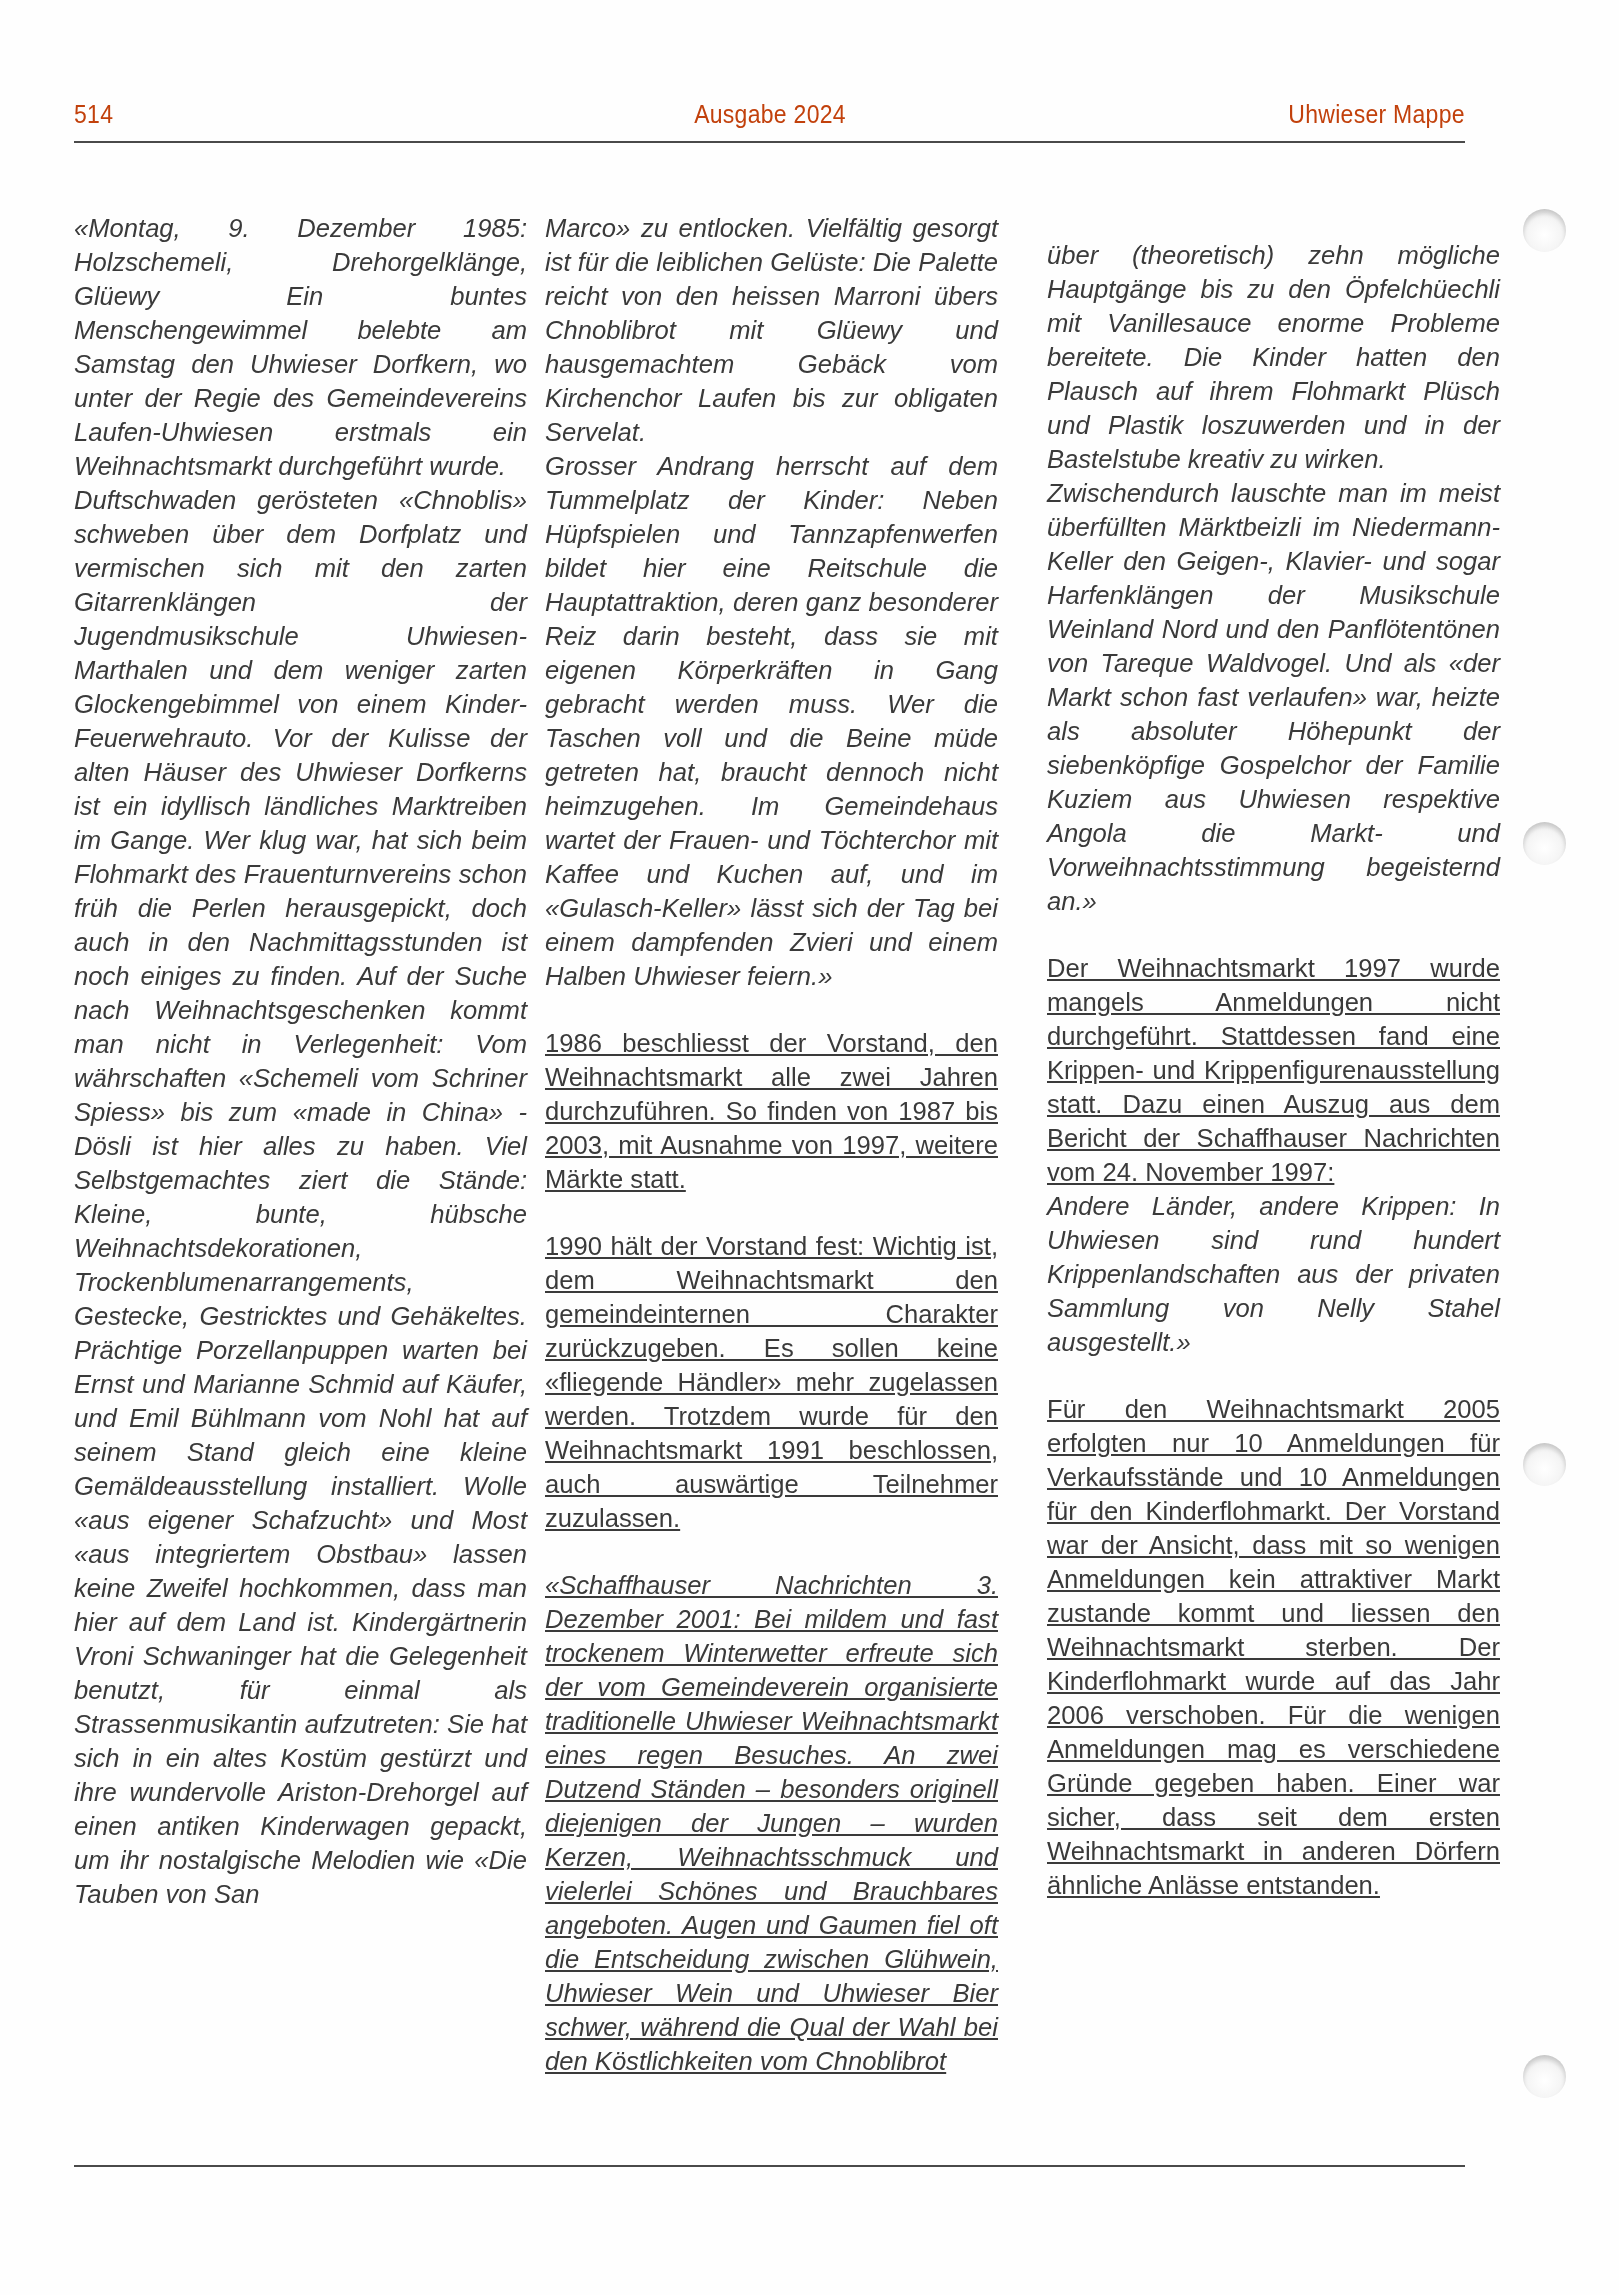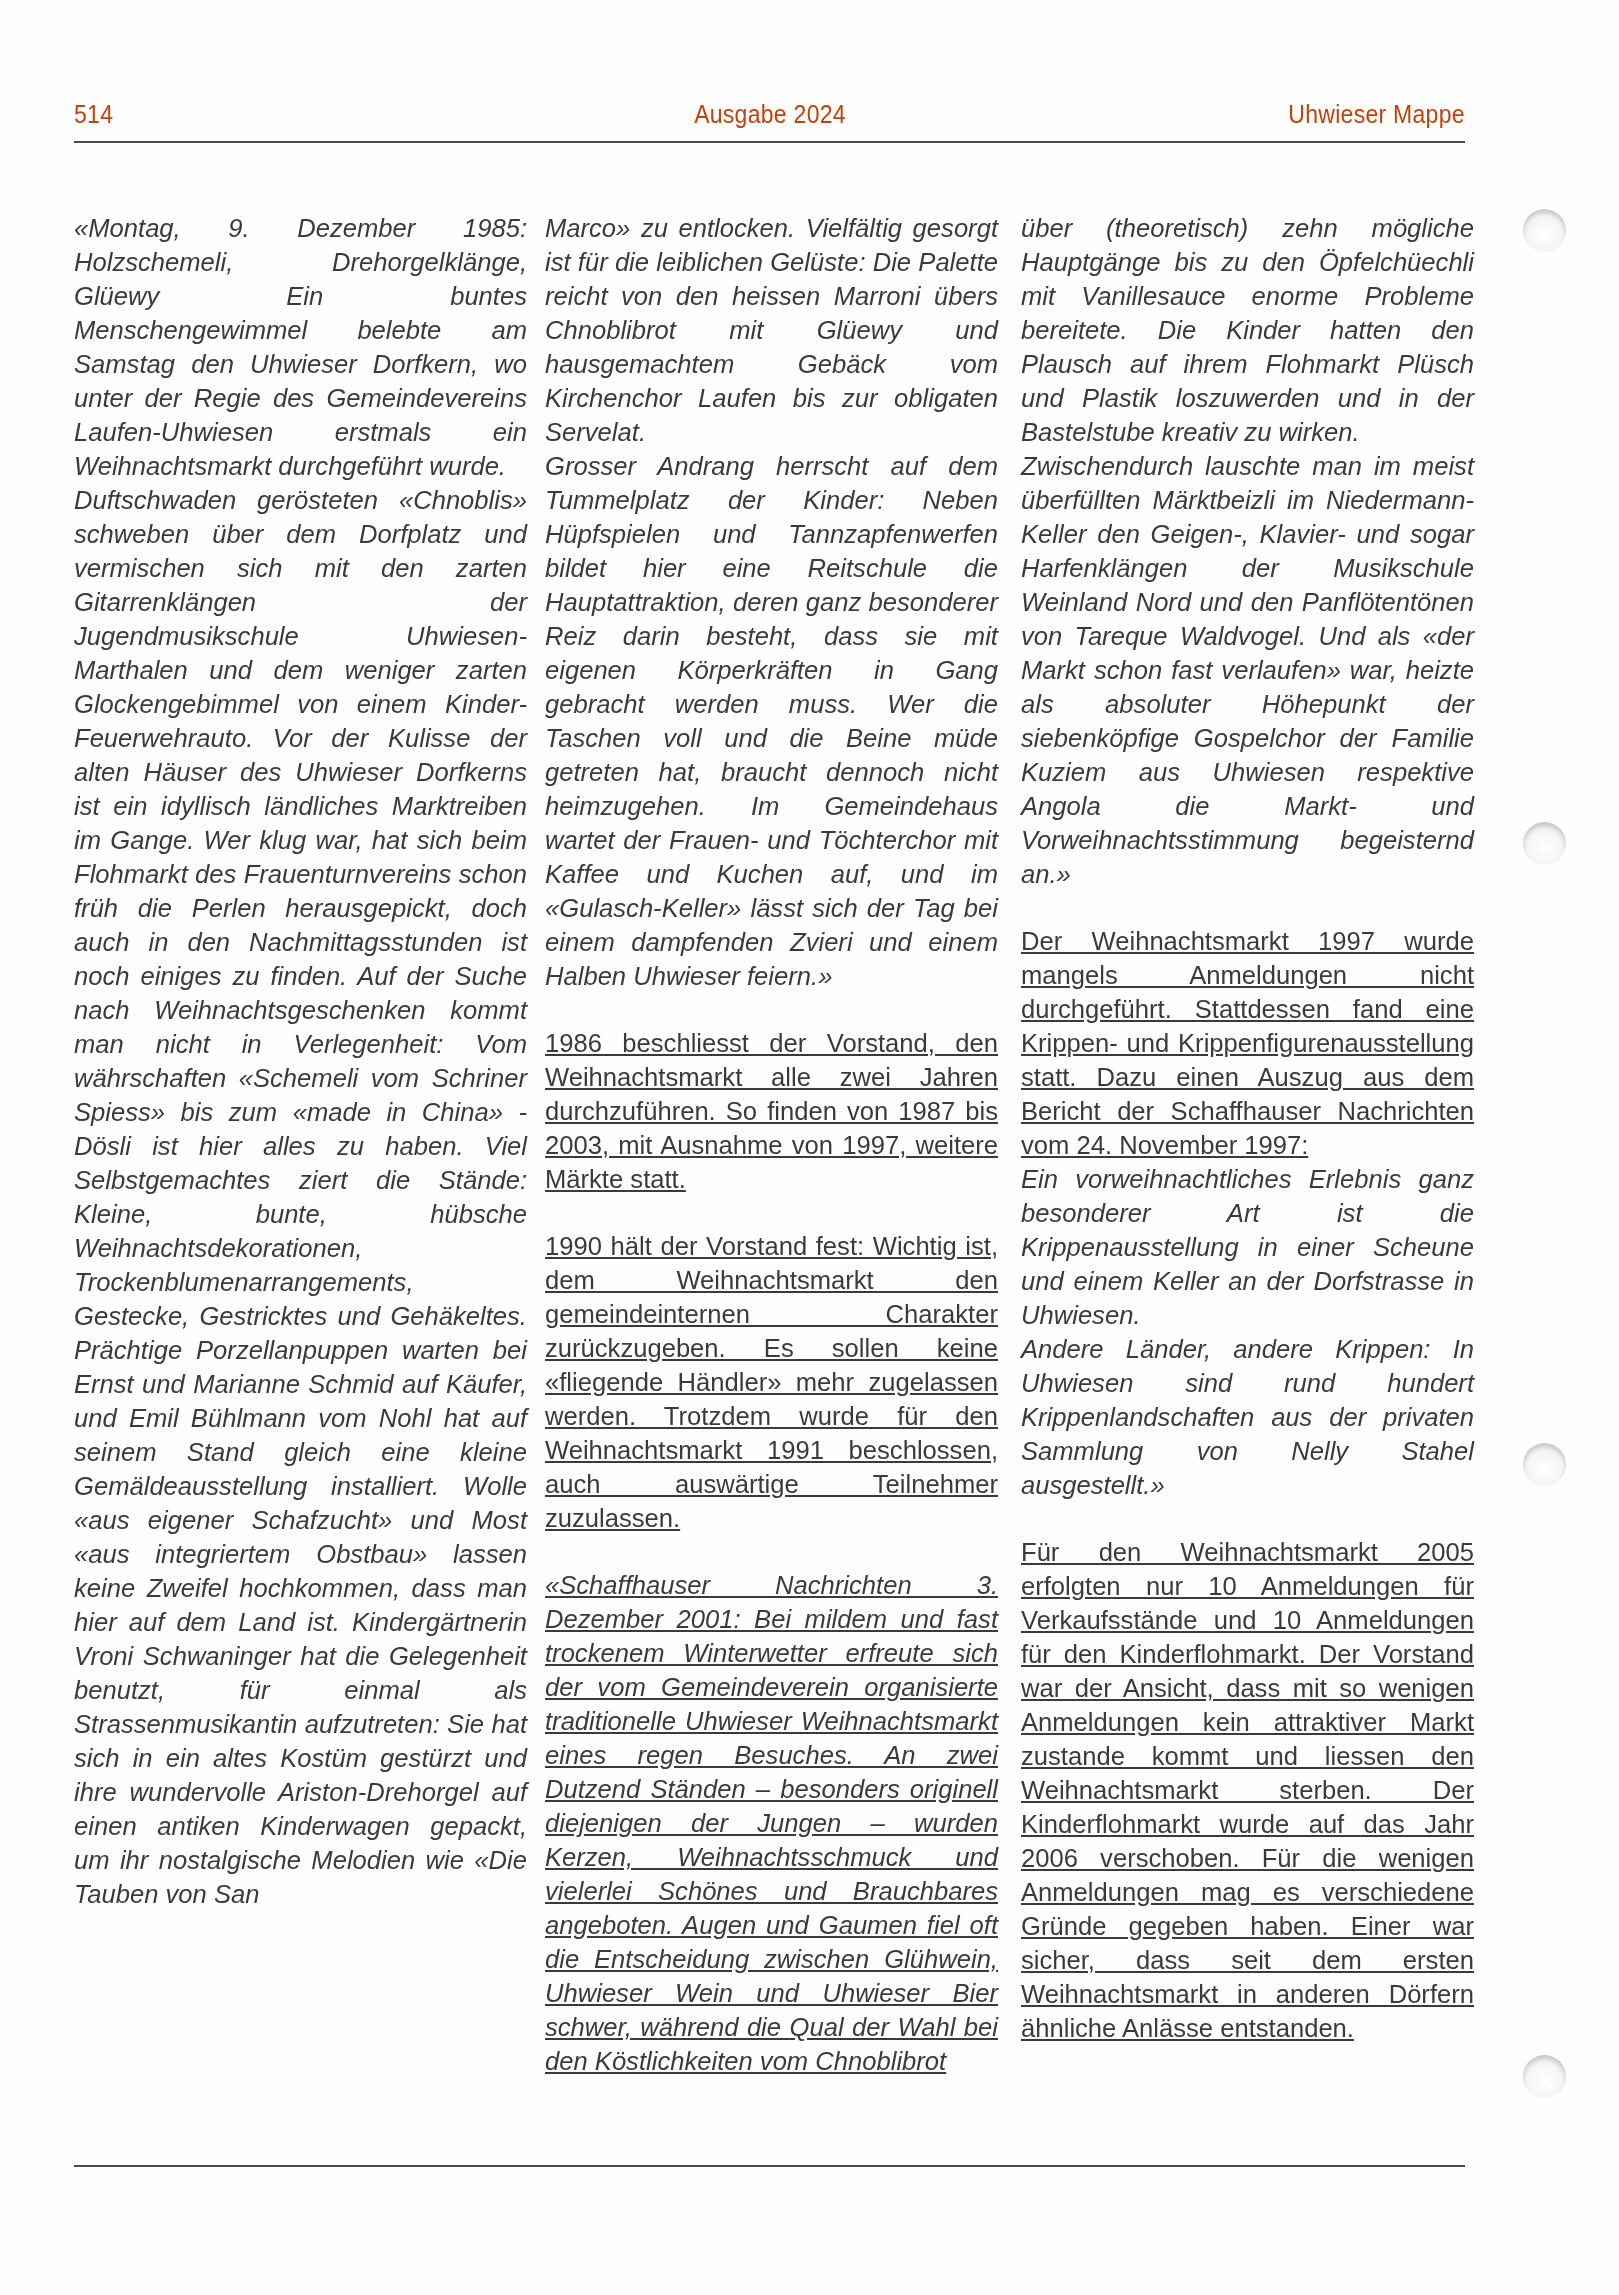--- a/index.html
+++ b/index.html
@@ -20,21 +20,21 @@
   .rule-top { top: 141px; }
   .rule-bottom { top: 2165px; }
 
   .column {
     position: absolute; top: 211px; width: 453px;
     font-size: 25.6px; line-height: 34px;
     text-align: justify; hyphens: manual;
   }
   .col-1 { left: 74px; }
   .col-2 { left: 545px; }
-  .col-3 { left: 1021px; }
+  .col-3 { left: 1047px; margin-top: 27px; }
   .para { margin: 0; }
   .para + .para.gap { margin-top: 33px; text-decoration: underline; }
   .italic { font-style: italic; }
 
   .punch-hole {
     position: absolute; left: 1523px; width: 43px; height: 43px; border-radius: 50%;
     background: radial-gradient(circle at 50% 60%, #ffffff 0%, #f4f4f4 55%, #dedede 80%, #cfcfcf 100%);
     box-shadow: inset 0 3.9px 5.3px rgba(0,0,0,0.12);
   }
 </style>
@@ -57,21 +57,20 @@
       <p class="para italic">Marco» zu entlocken. Vielfältig gesorgt ist für die leiblichen Gelüste: Die Palette reicht von den heissen Marroni übers Chnoblibrot mit Glüewy und hausgemachtem Gebäck vom Kirchenchor Laufen bis zur obligaten Servelat.</p>
       <p class="para italic">Grosser Andrang herrscht auf dem Tummelplatz der Kinder: Neben Hüpfspielen und Tannzapfenwerfen bildet hier eine Reitschule die Hauptattraktion, deren ganz besonderer Reiz darin besteht, dass sie mit eigenen Körperkräften in Gang gebracht werden muss. Wer die Taschen voll und die Beine müde getreten hat, braucht dennoch nicht heimzugehen. Im Gemeindehaus wartet der Frauen- und Töchterchor mit Kaffee und Kuchen auf, und im «Gulasch-Keller» lässt sich der Tag bei einem dampfenden Zvieri und einem Halben Uhwieser feiern.»</p>
       <p class="para gap">1986 beschliesst der Vorstand, den Weihnachtsmarkt alle zwei Jahren durchzuführen. So finden von 1987 bis 2003, mit Ausnahme von 1997, weitere Märkte statt.</p>
       <p class="para gap">1990 hält der Vorstand fest: Wichtig ist, dem Weihnachtsmarkt den gemeindeinternen Charakter zurückzugeben. Es sollen keine «fliegende Händler» mehr zugelassen werden. Trotzdem wurde für den Weihnachtsmarkt 1991 beschlossen, auch auswärtige Teilnehmer zuzulassen.</p>
       <p class="para italic gap">«Schaffhauser Nachrichten 3. Dezember 2001: Bei mildem und fast trockenem Winterwetter erfreute sich der vom Gemeindeverein organisierte traditionelle Uhwieser Weihnachtsmarkt eines regen Besuches. An zwei Dutzend Ständen – besonders originell diejenigen der Jungen – wurden Kerzen, Weihnachtsschmuck und vielerlei Schönes und Brauchbares angeboten. Augen und Gaumen fiel oft die Entscheidung zwischen Glühwein, Uhwieser Wein und Uhwieser Bier schwer, während die Qual der Wahl bei den Köstlichkeiten vom Chnoblibrot</p>
     </section>
   <section class="column col-3">
       <p class="para italic">über (theoretisch) zehn mögliche Hauptgänge bis zu den Öpfelchüechli mit Vanillesauce enorme Probleme bereitete. Die Kinder hatten den Plausch auf ihrem Flohmarkt Plüsch und Plastik loszuwerden und in der Bastelstube kreativ zu wirken.</p>
       <p class="para italic">Zwischendurch lauschte man im meist überfüllten Märktbeizli im Niedermann-Keller den Geigen-, Klavier- und sogar Harfenklängen der Musikschule Weinland Nord und den Panflötentönen von Tareque Waldvogel. Und als «der Markt schon fast verlaufen» war, heizte als absoluter Höhepunkt der siebenköpfige Gospelchor der Familie Kuziem aus Uhwiesen respektive Angola die Markt- und Vorweihnachtsstimmung begeisternd an.»</p>
       <p class="para gap">Der Weihnachtsmarkt 1997 wurde mangels Anmeldungen nicht durchgeführt. Stattdessen fand eine Krippen- und Krippenfigurenausstellung statt. Dazu einen Auszug aus dem Bericht der Schaffhauser Nachrichten vom 24. November 1997:</p>
-      <p class="para italic">Ein vorweihnachtliches Erlebnis ganz besonderer Art ist die Krippenausstellung in einer Scheune und einem Keller an der Dorfstrasse in Uhwiesen.</p>
       <p class="para italic">Andere Länder, andere Krippen: In Uhwiesen sind rund hundert Krippenlandschaften aus der privaten Sammlung von Nelly Stahel ausgestellt.»</p>
       <p class="para gap">Für den Weihnachtsmarkt 2005 erfolgten nur 10 Anmeldungen für Verkaufsstände und 10 Anmeldungen für den Kinderflohmarkt. Der Vorstand war der Ansicht, dass mit so wenigen Anmeldungen kein attraktiver Markt zustande kommt und liessen den Weihnachtsmarkt sterben. Der Kinderflohmarkt wurde auf das Jahr 2006 verschoben. Für die wenigen Anmeldungen mag es verschiedene Gründe gegeben haben. Einer war sicher, dass seit dem ersten Weihnachtsmarkt in anderen Dörfern ähnliche Anlässe entstanden.</p>
     </section>
 </main>
 
 <div class="rule rule-bottom"></div>
 
 <div class="punch-hole" style="top:209px"></div>
 <div class="punch-hole" style="top:822px"></div>
 <div class="punch-hole" style="top:1443px"></div>

